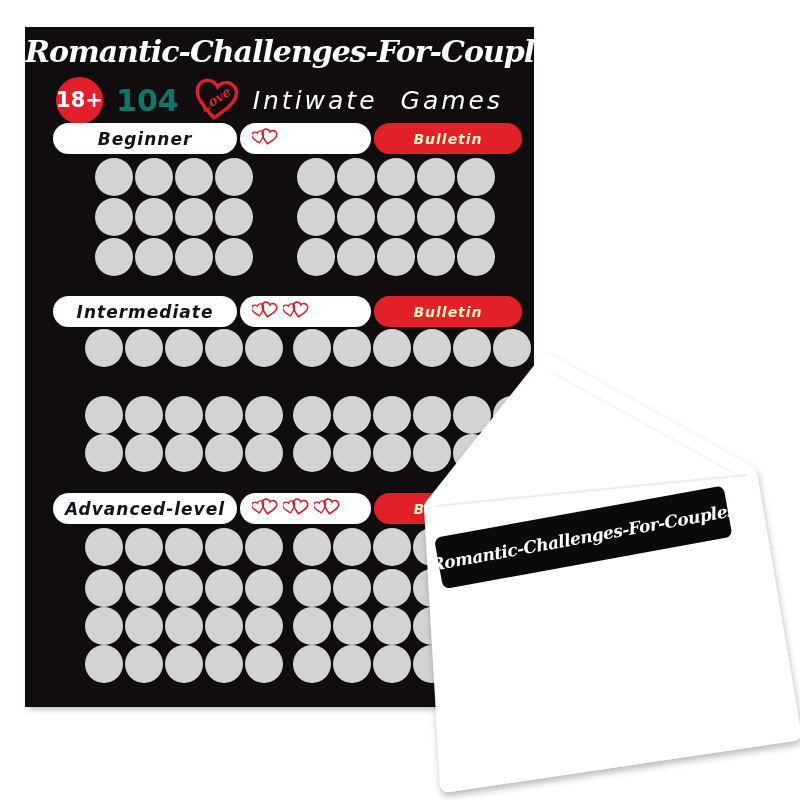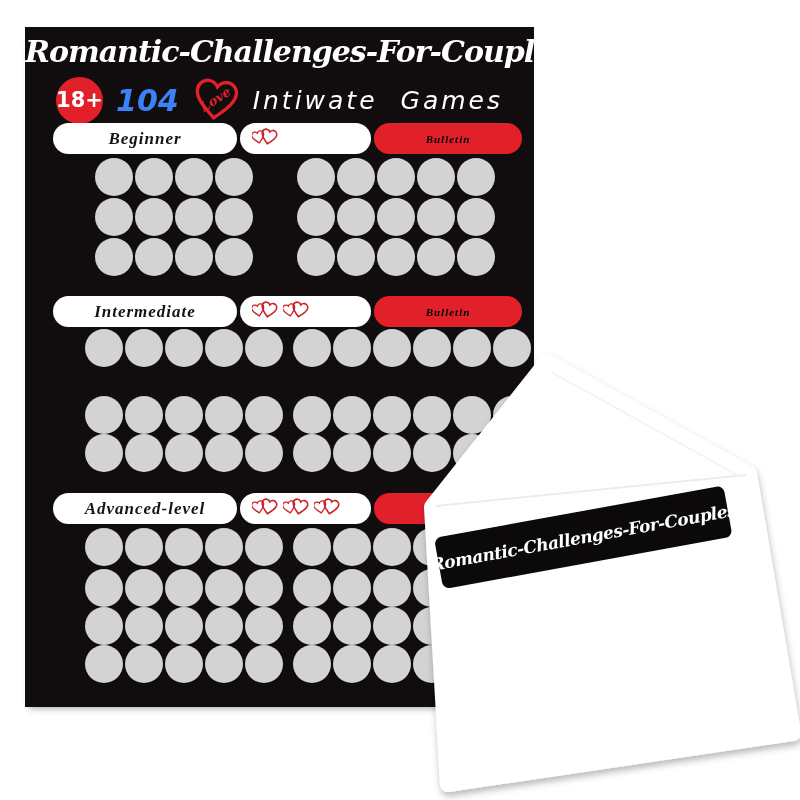--- a/index.html
+++ b/index.html
@@ -19,35 +19,35 @@
   }
   .header-row{
     position:absolute;top:48px;left:0;right:0;height:50px;
     display:flex;align-items:center;justify-content:center;gap:13px;
   }
   .age-badge{
     width:47px;height:47px;border-radius:50%;background:#e2202a;
     color:#ffffff;display:flex;align-items:center;justify-content:center;
     font-size:21px;font-weight:bold;flex:none;
   }
-  .count{color:#3b82f6;font-size:30px;font-weight:bold;font-style:italic;}
+  .count{color:#0f766e;font-size:30px;font-weight:bold;}
   .brand-text{color:#ffffff;font-size:25px;font-style:italic;letter-spacing:3px;word-spacing:12px;white-space:nowrap;}
   
   .sec{position:absolute;left:0;right:0;}
   .sec1{top:96px}.sec2{top:269px}.sec3{top:466px}
   .pill-row{display:flex;padding-left:28px;gap:3px;height:31px;}
-  .pill{border-radius:17px;display:flex;align-items:center;flex:none;font-family:Liberation Serif, serif;}
+  .pill{border-radius:17px;display:flex;align-items:center;flex:none;}
   .label-pill{
     width:184px;background:#ffffff;justify-content:center;
     font-size:17px;font-weight:600;font-style:italic;color:#17121a;letter-spacing:1px;
   }
   .hearts-pill{width:119px;background:#ffffff;padding-left:12px;gap:3px;}
   .bulletin-pill{
     width:148px;background:#e2202a;justify-content:center;
-    color:#000000;font-size:11px;font-weight:600;font-style:italic;letter-spacing:1px;
+    color:#fef9c3;font-size:14px;font-weight:600;font-style:italic;letter-spacing:1px;
   }
   .blocks{display:flex;margin-top:4px;}
   .sec1 .blocks{padding-left:70px;gap:44px;}
   .sec2 .blocks{padding-left:60px;gap:10px;margin-top:2px;}
   .sec3 .blocks{padding-left:60px;gap:10px;}
   .dot-row{display:flex;gap:2px;margin-bottom:2px;}
   .dot{width:38px;height:38px;border-radius:50%;background:#d3d3d3;flex:none;}
   .sec2 .dot-row{margin-bottom:0;}
   .sec2 .dot-row:first-child{margin-bottom:29px;}
   .sec3 .dot-row{margin-bottom:0;}

